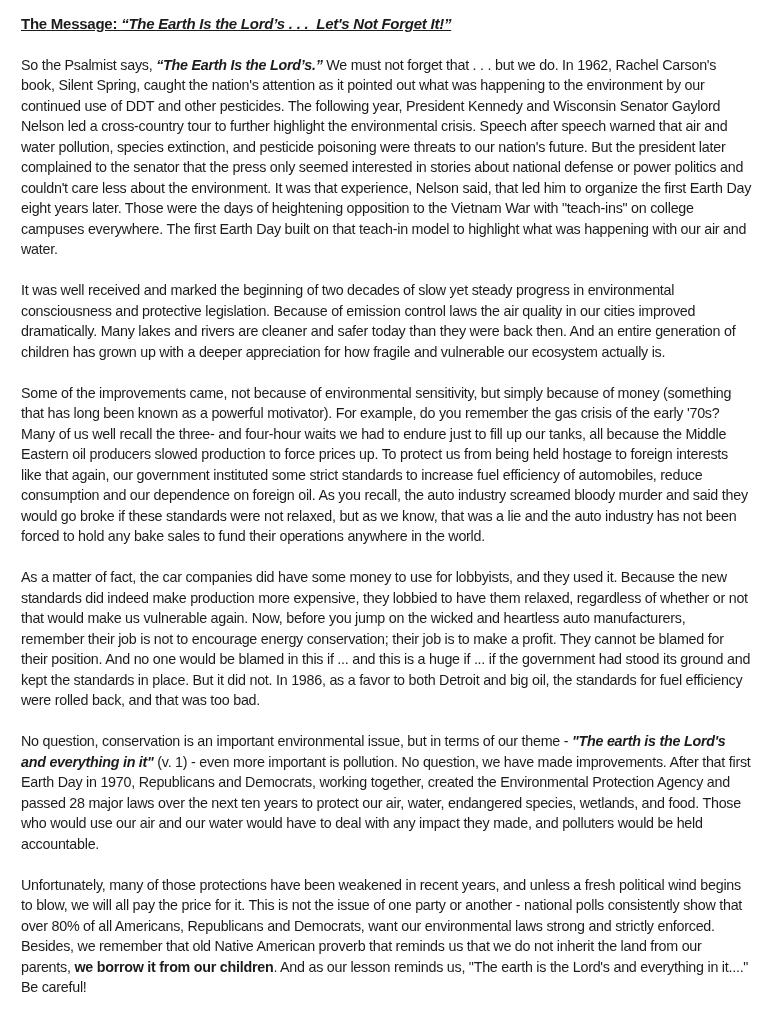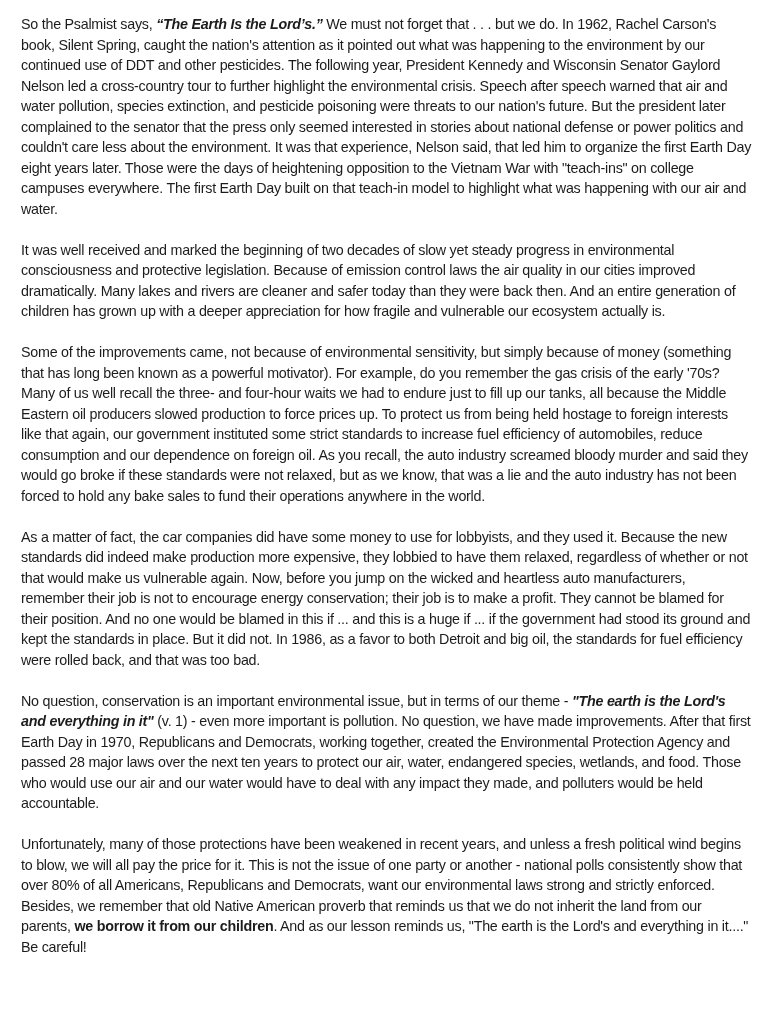--- a/index.html
+++ b/index.html
@@ -37,20 +37,21 @@
   }
   .run-regular { font-weight: normal; font-style: normal; text-align: center; }
   .run-bold { font-weight: bold; }
   .run-italic { font-style: italic; font-weight: bold; }
   .run-bold-italic { font-weight: bold; font-style: italic; }
 </style>
 </head>
 <body>
 
 <div class="page">
+  <h1 class="doc-title"><span class="run-bold">The Message: </span><span class="run-bold-italic">“The Earth Is the Lord’s . . .  Let's Not Forget It!”</span></h1>
 
   <p class="para"><span class="run-regular">So the Psalmist says, </span><span class="run-italic">“The Earth Is the Lord’s.”</span><span class="run-regular"> We must not forget that . . . but we do. In 1962, Rachel Carson's book, Silent Spring, caught the nation's attention as it pointed out what was happening to the environment by our continued use of DDT and other pesticides. The following year, President Kennedy and Wisconsin Senator Gaylord Nelson led a cross-country tour to further highlight the environmental crisis. Speech after speech warned that air and water pollution, species extinction, and pesticide poisoning were threats to our nation's future. But the president later complained to the senator that the press only seemed interested in stories about national defense or power politics and couldn't care less about the environment. It was that experience, Nelson said, that led him to organize the first Earth Day eight years later. Those were the days of heightening opposition to the Vietnam War with "teach-ins" on college campuses everywhere. The first Earth Day built on that teach-in model to highlight what was happening with our air and water.</span></p>
 
   <p class="para"><span class="run-regular">It was well received and marked the beginning of two decades of slow yet steady progress in environmental consciousness and protective legislation. Because of emission control laws the air quality in our cities improved dramatically. Many lakes and rivers are cleaner and safer today than they were back then. And an entire generation of children has grown up with a deeper appreciation for how fragile and vulnerable our ecosystem actually is.</span></p>
 
   <p class="para"><span class="run-regular">Some of the improvements came, not because of environmental sensitivity, but simply because of money (something that has long been known as a powerful motivator). For example, do you remember the gas crisis of the early '70s? Many of us well recall the three- and four-hour waits we had to endure just to fill up our tanks, all because the Middle Eastern oil producers slowed production to force prices up. To protect us from being held hostage to foreign interests like that again, our government instituted some strict standards to increase fuel efficiency of automobiles, reduce consumption and our dependence on foreign oil. As you recall, the auto industry screamed bloody murder and said they would go broke if these standards were not relaxed, but as we know, that was a lie and the auto industry has not been forced to hold any bake sales to fund their operations anywhere in the world.</span></p>
 
   <p class="para"><span class="run-regular">As a matter of fact, the car companies did have some money to use for lobbyists, and they used it. Because the new standards did indeed make production more expensive, they lobbied to have them relaxed, regardless of whether or not that would make us vulnerable again. Now, before you jump on the wicked and heartless auto manufacturers, remember their job is not to encourage energy conservation; their job is to make a profit. They cannot be blamed for their position. And no one would be blamed in this if ... and this is a huge if ... if the government had stood its ground and kept the standards in place. But it did not. In 1986, as a favor to both Detroit and big oil, the standards for fuel efficiency were rolled back, and that was too bad.</span></p>
 
   <p class="para"><span class="run-regular">No question, conservation is an important environmental issue, but in terms of our theme - </span><span class="run-italic">"The earth is the Lord's and everything in it"</span><span class="run-regular"> (v. 1) - even more important is pollution. No question, we have made improvements. After that first Earth Day in 1970, Republicans and Democrats, working together, created the Environmental Protection Agency and passed 28 major laws over the next ten years to protect our air, water, endangered species, wetlands, and food. Those who would use our air and our water would have to deal with any impact they made, and polluters would be held accountable.</span></p>

